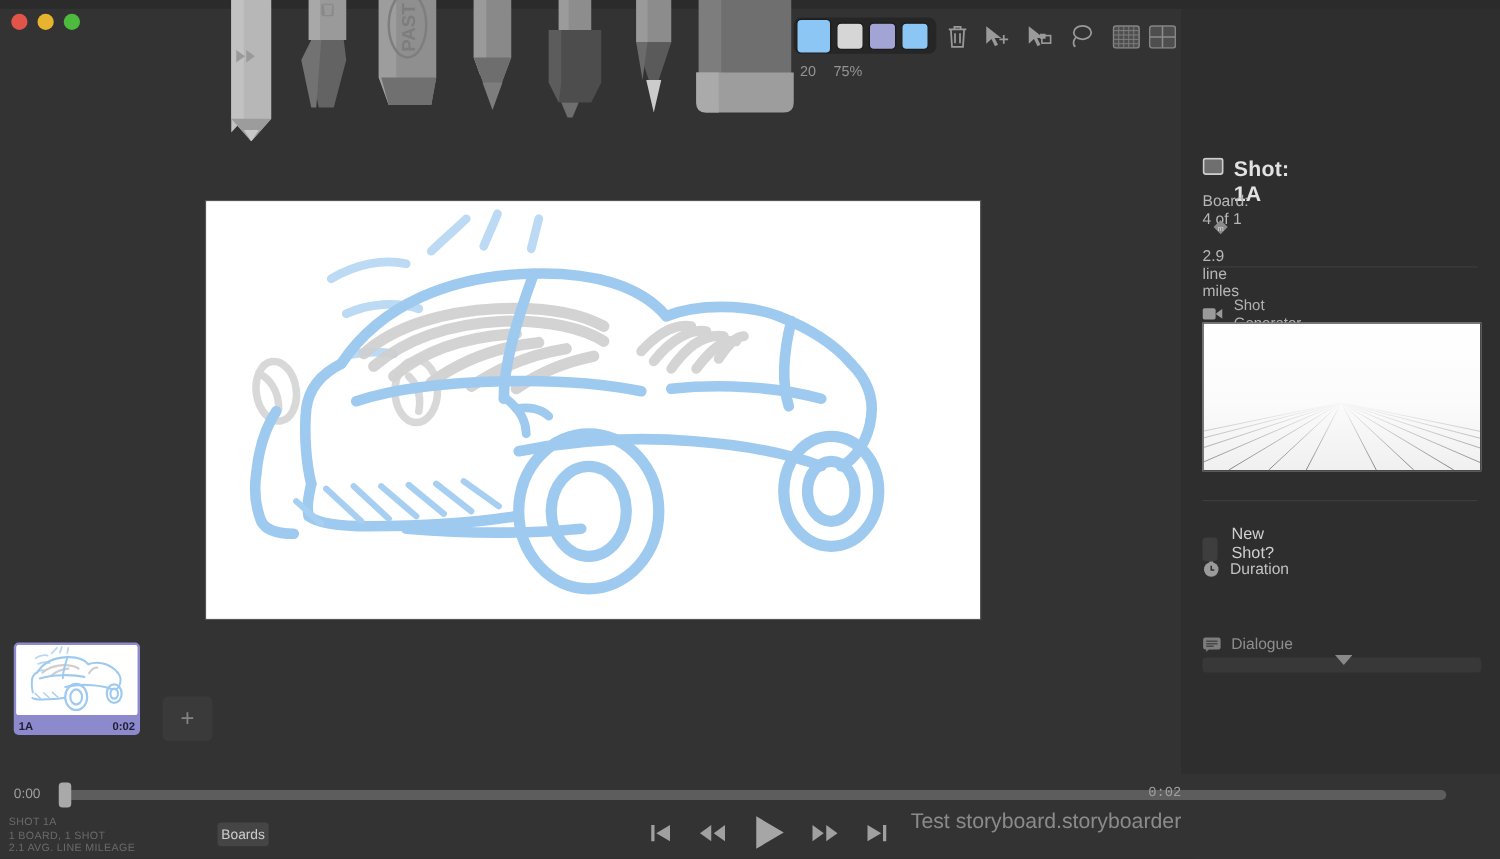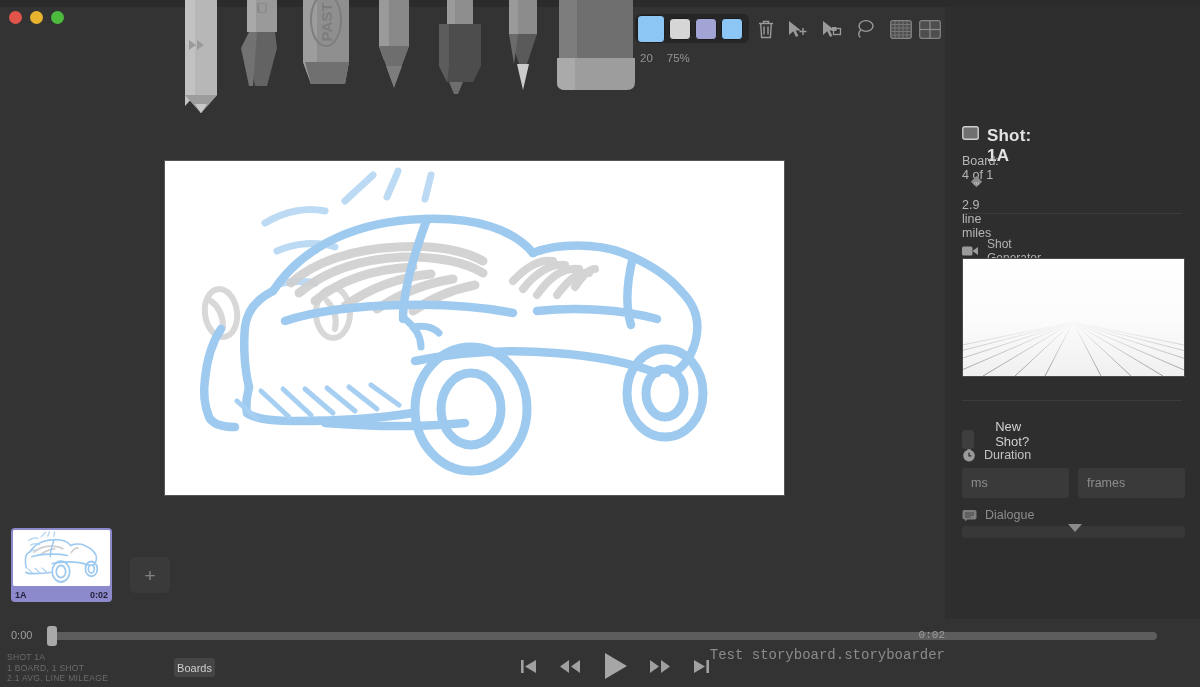--- a/index.html
+++ b/index.html
@@ -57,37 +57,37 @@
   #line-miles { position:absolute; left:962px; top:175px; display:flex; align-items:center; gap:8px;
                 font-size:12.5px; color:#b6b6b6;flex-direction:column; }
   .hr { position:absolute; left:962px; width:220px; height:1px; background:#3c3c3c; }
 
   #shotgen-label { position:absolute; left:962px; top:237px; display:flex; align-items:center; gap:9px;
                    font-size:12px; color:#b2b2b2; }
   #shotgen-box { position:absolute; left:962px; top:258px; width:223px; height:119px;
                  background:#fff; border:1px solid #4a4a4a; overflow:hidden; }
   #shotgen-box svg { display:block; }
 
-  #newshot-row { position:absolute; left:962px; top:419px; display:flex; align-items:flex-end; gap:21px; }
+  #newshot-row { position:absolute; left:962px; top:419px; display:flex; align-items:flex-end; gap:11px; }
   #newshot-box { width:19px; height:19px; background:#3e3e3e; border-radius:3px; }
   #newshot-row .lbl { font-size:13px; color:#d0d0d0; }
 
   #dur-label { position:absolute; left:962px; top:448px; display:flex; align-items:center; gap:8px;
                font-size:12.5px; color:#c2c2c2; }
   #dur-fields { position:absolute; left:962px; top:468px; width:223px; height:30px; display:flex; gap:9px; }
   .dur-in { width:107px; height:30px; background:#3a3a3a; border-radius:3px;
             font-size:12.5px; color:#8d8d8d; display:flex; align-items:center; padding-left:9px; }
 
   #dlg-label { position:absolute; left:962px; top:508px; display:flex; align-items:center; gap:8px;
                font-size:12.5px; color:#8d8d8d; }
   #dlg-box { position:absolute; left:962px; top:526px; width:223px; height:12px; background:#383838; border-radius:3px; }
   #dlg-chev { position:absolute; left:1068px; top:524px; }
 
   
-  #board-card { position:absolute; left:11px; top:528px; width:101px; height:74px;
+  #board-card { position:absolute; left:11px; top:514px; width:101px; height:74px;
                 background:#8c89cc; border-radius:4px; padding:2px 2px 0 2px; }
   #board-thumb { width:97px; height:56px; background:#fff; border-radius:2px; overflow:hidden; }
   #board-thumb svg { display:block; }
   #board-meta { position:absolute; left:4px; bottom:2px; width:93px; display:flex;
                 justify-content:space-between; font-size:9px; font-weight:bold; color:#1f1f33; }
   #add-board { position:absolute; left:130px; top:557px; width:40px; height:36px;
                background:#3a3a3a; border-radius:5px; display:flex; align-items:center;
                justify-content:center; color:#848484; font-size:19px; line-height:1; }
 
   
@@ -100,21 +100,21 @@
   #tl-handle{ position:absolute; left:47px; top:626px; width:10px; height:20px;
               background:#a9a9a9; border-radius:3px; }
 
   #status { position:absolute; left:7px; top:652px; font-size:8.5px; line-height:10.5px;
             color:#6b6b6b; letter-spacing:.3px; }
   #boards-btn { position:absolute; left:174px; top:658px; width:41px; height:19px;
                 background:#454545; border-radius:3px; display:flex; align-items:center;
                 justify-content:center; font-size:11px; color:#cfcfcf; }
   #transport { position:absolute; left:520px; top:652px; width:190px; height:28px;
                display:flex; align-items:center; justify-content:space-between; }
-  #filename { position:absolute; right:11px; top:647px; font-size:14px; color:#8b8b8b;font-family:Liberation Mono, monospace; }
+  #filename { position:absolute; right:11px; top:647px; font-size:17px; color:#8b8b8b; }
 </style>
 </head>
 <body>
 
 <div id="app">
 
   <div id="titlebar"></div>
   <div id="traffic">
     <span class="light l-close"></span>
     <span class="light l-min"></span>
@@ -457,24 +457,20 @@
   <div id="dur-label">
     <span>
       <svg class="ic" width="14" height="14" viewBox="0 0 14 14">
         <circle cx="7" cy="7.6" r="5.8" fill="#9a9a9a"></circle>
         <path d="M5.5 1.2 h3 v1.4 h-3 z" fill="#9a9a9a"></path>
         <path d="M7 4.5 v3.4 h2.4" stroke="#2e2e2e" stroke-width="1.2" fill="none"></path>
       </svg>
     </span>
     <span>Duration</span>
   </div>
-  <div id="dur-fields">
-    <span class="dur-in">ms</span>
-    <span class="dur-in">frames</span>
-  </div>
 
   <div id="dlg-label">
     <span>
       <svg class="ic" width="15" height="13" viewBox="0 0 15 13">
         <rect x=".5" y="1" width="14" height="9.5" rx="1.8" fill="#7d7d7d"></rect>
         <path d="M3 12.5 L3 9 L6.5 9 Z" fill="#7d7d7d"></path>
         <g stroke="#474747" stroke-width="1.1">
           <path d="M3 4 h9 M3 6 h9 M3 8 h6"></path>
         </g>
       </svg>

